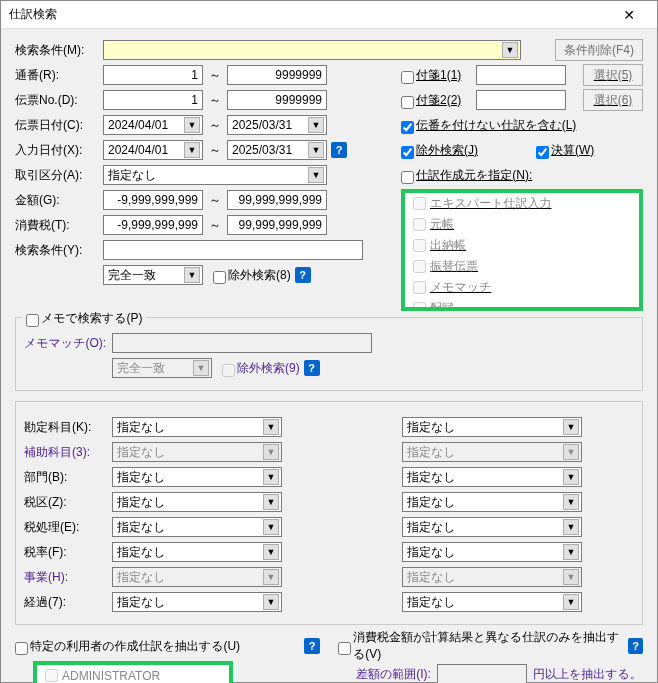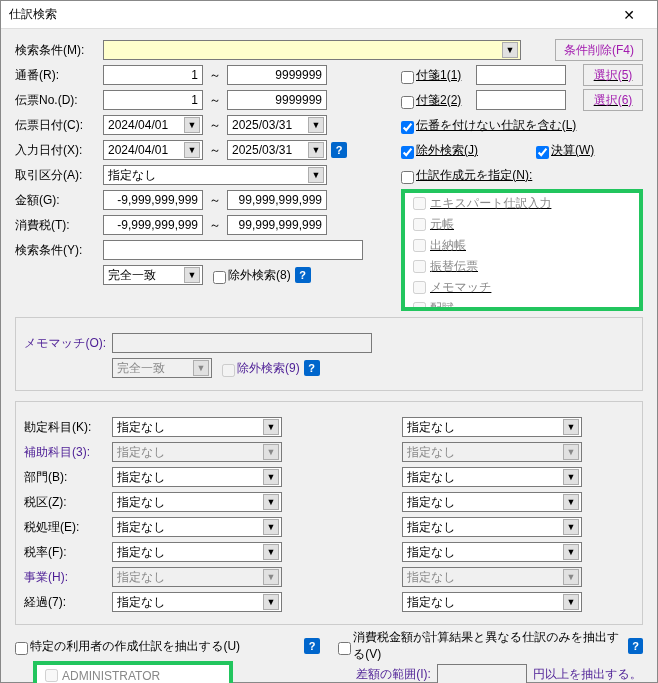--- a/index.html
+++ b/index.html
@@ -72,21 +72,21 @@
   .btn {
     background: #e1e1e1;
     border: 1px solid #adadad;
     height: 22px;
     padding: 0 8px;
     font-size: 12px;
     font-family: inherit;
     cursor: pointer;
     min-width: 60px;
   }
-  .btn:disabled { color: #a21caf; background: #f0f0f0; }
+  .btn:disabled { color: #737373; background: #f0f0f0; }
   .tilde { padding: 0 6px; }
   .chk { margin: 0 2px 0 0; position: relative; top: 2px; }
   .help-icon {
     width: 16px; height: 16px;
     background: #0066cc;
     color: #fff;
     font-weight: bold;
     font-size: 11px;
     display: inline-flex;
     align-items: center;
@@ -282,20 +282,24 @@
           <div class="li disabled">
               <input type="checkbox" disabled="" style="">
               <span>配賦</span>
             </div>
 
         </div>
       </div>
     </div>
 
     <div class="groupbox" style="margin-top:6px;">
+      <div class="legend">
+        <input type="checkbox" class="chk" style="">
+        <span>メモで検索する(P)</span>
+      </div>
       <div class="row">
         <span class="lbl disabled">メモマッチ(O):</span>
         <input class="tbox readonly" disabled="" style="width: 260px; background: rgb(240, 240, 240);">
       </div>
       <div class="row">
         <span class="lbl"></span>
         <div class="combo disabled" style="width:100px">
             <span class="ctext">完全一致</span>
             <span class="cbtn">▼</span>
           </div>

